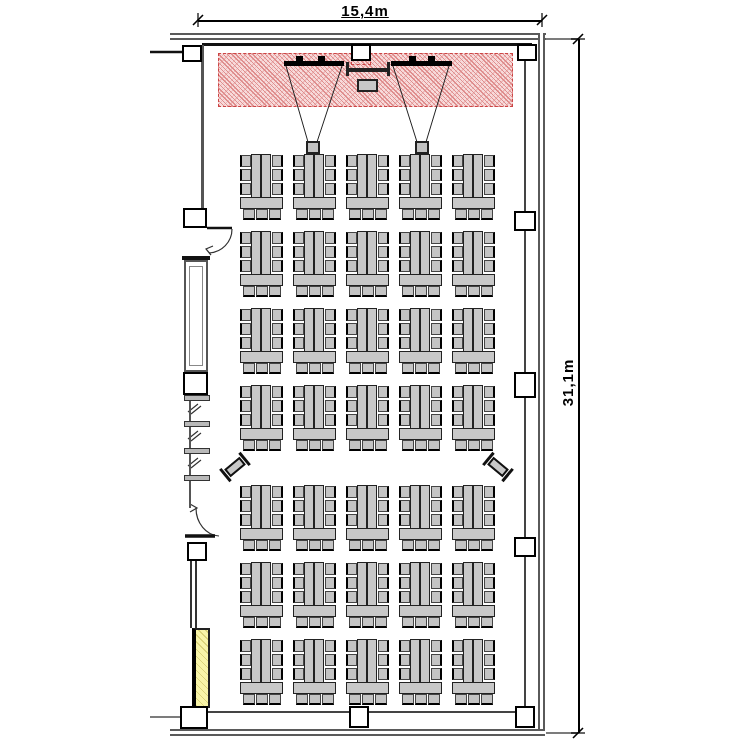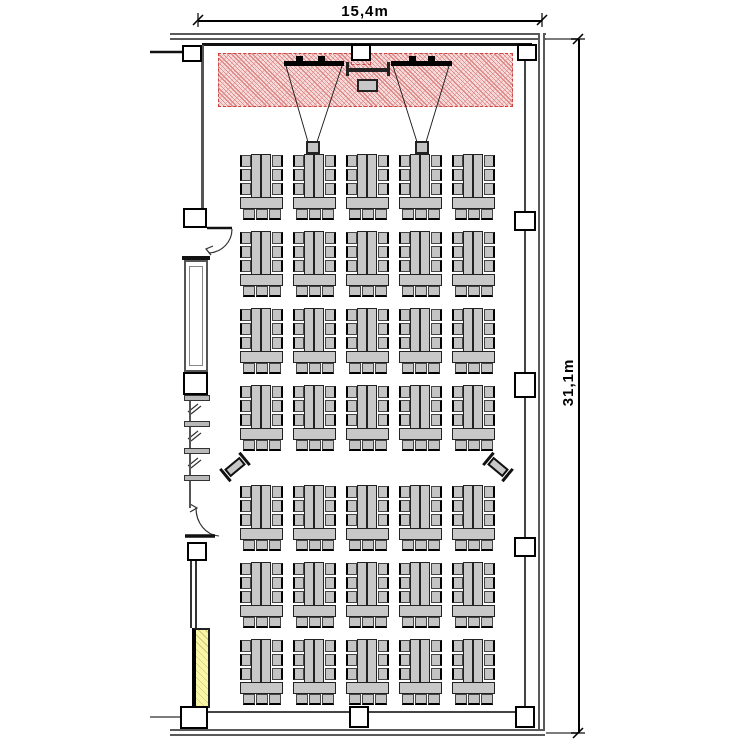--- a/index.html
+++ b/index.html
@@ -646,16 +646,16 @@
       </div>
       <div class="sdesk" style="left: 481px; top: 457px; transform: rotate(40deg);">
         <div class="sd-end" style="left:3px"></div>
         <div class="sd-table"></div>
         <div class="sd-end" style="left:28px"></div>
       </div>
     </div>
 
   <div class="abs dimline" style="left:198px;top:20px;width:344px;height:1.5px;"></div>
   <div class="abs dimline" style="left:578px;top:39px;width:1.5px;height:694px;"></div>
-  <div class="dimlabel" style="left:320px;top:2px;width:90px;">15,4m</div>
+  <div class="dimlabel" style="left:320px;top:2px;width:90px;text-decoration:underline;">15,4m</div>
   <div class="dimlabel" style="left:531px;top:374px;width:72px;height:17px;transform:rotate(-90deg);">31,1m</div>
 
 </div>
 
 </body></html>

